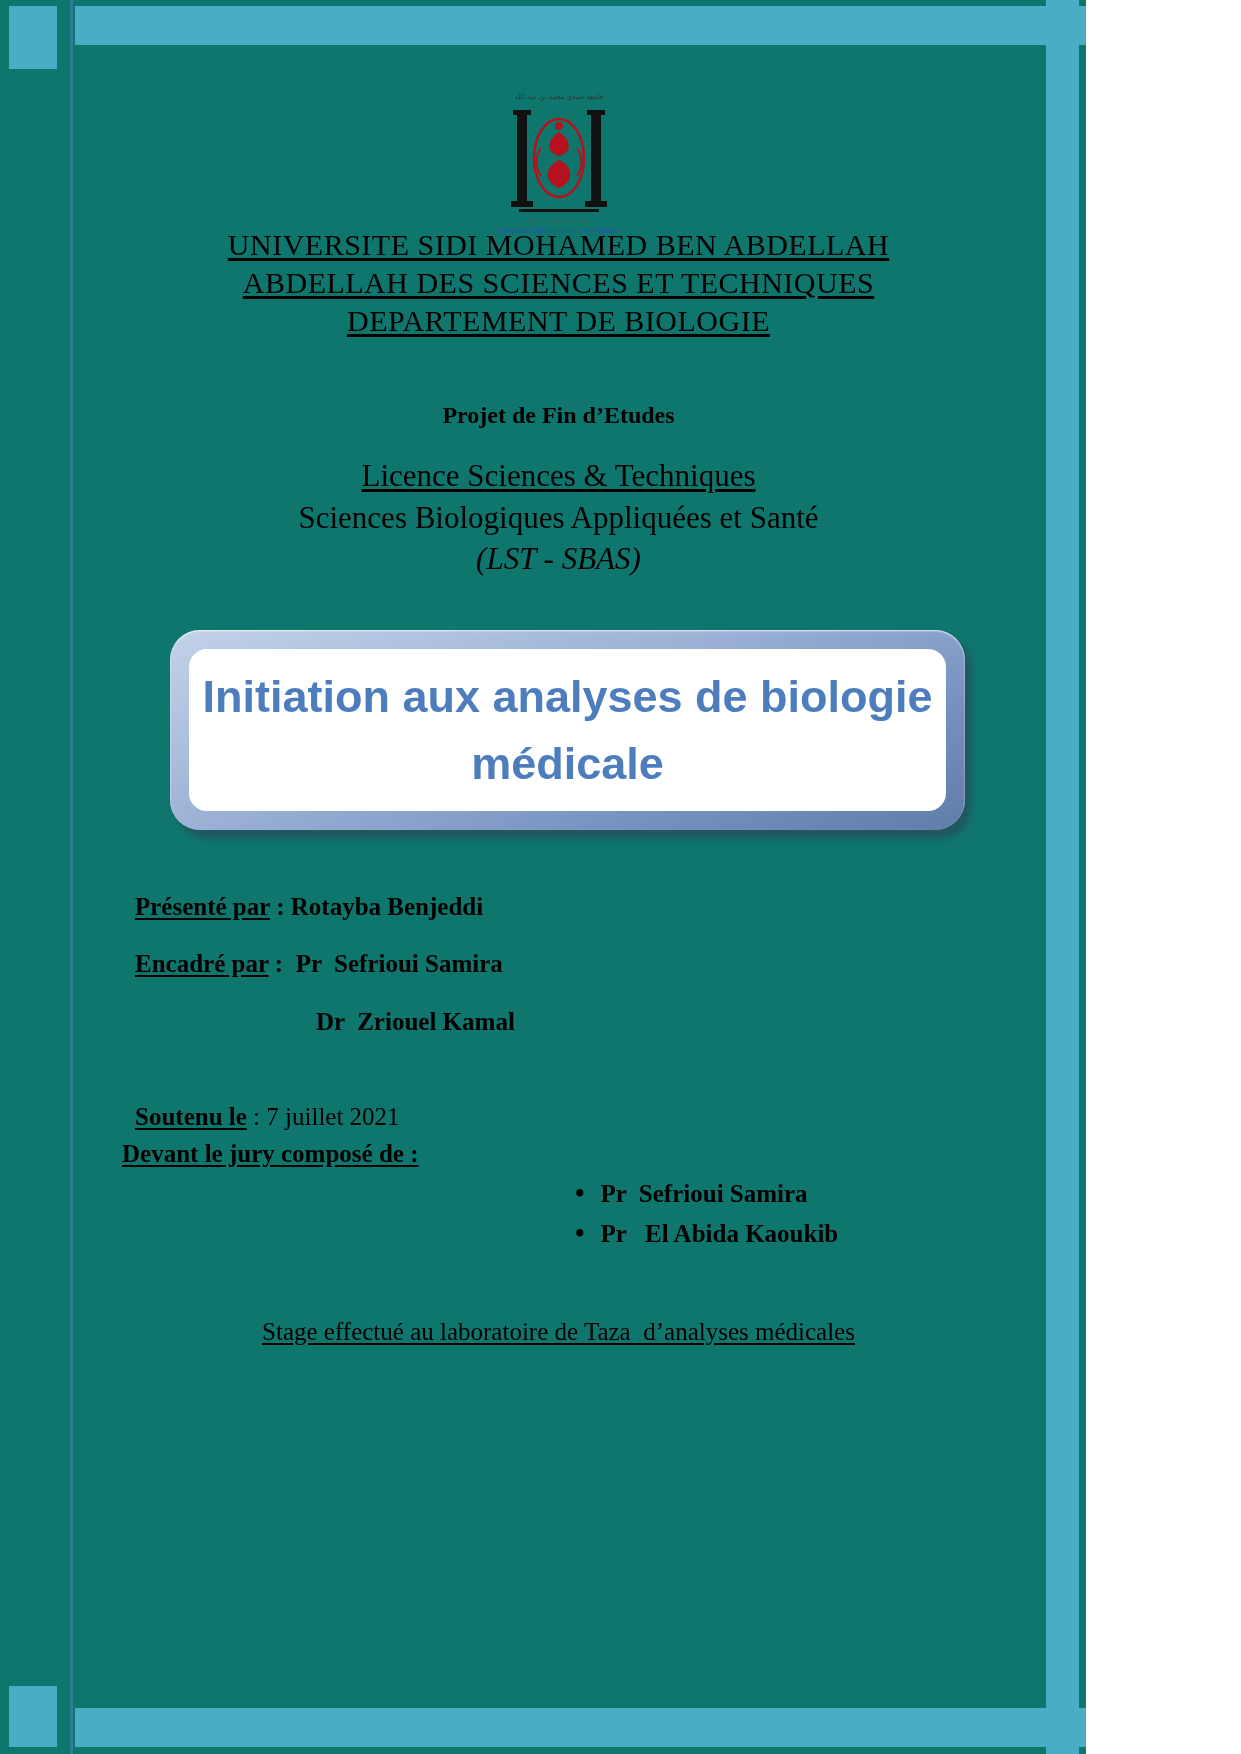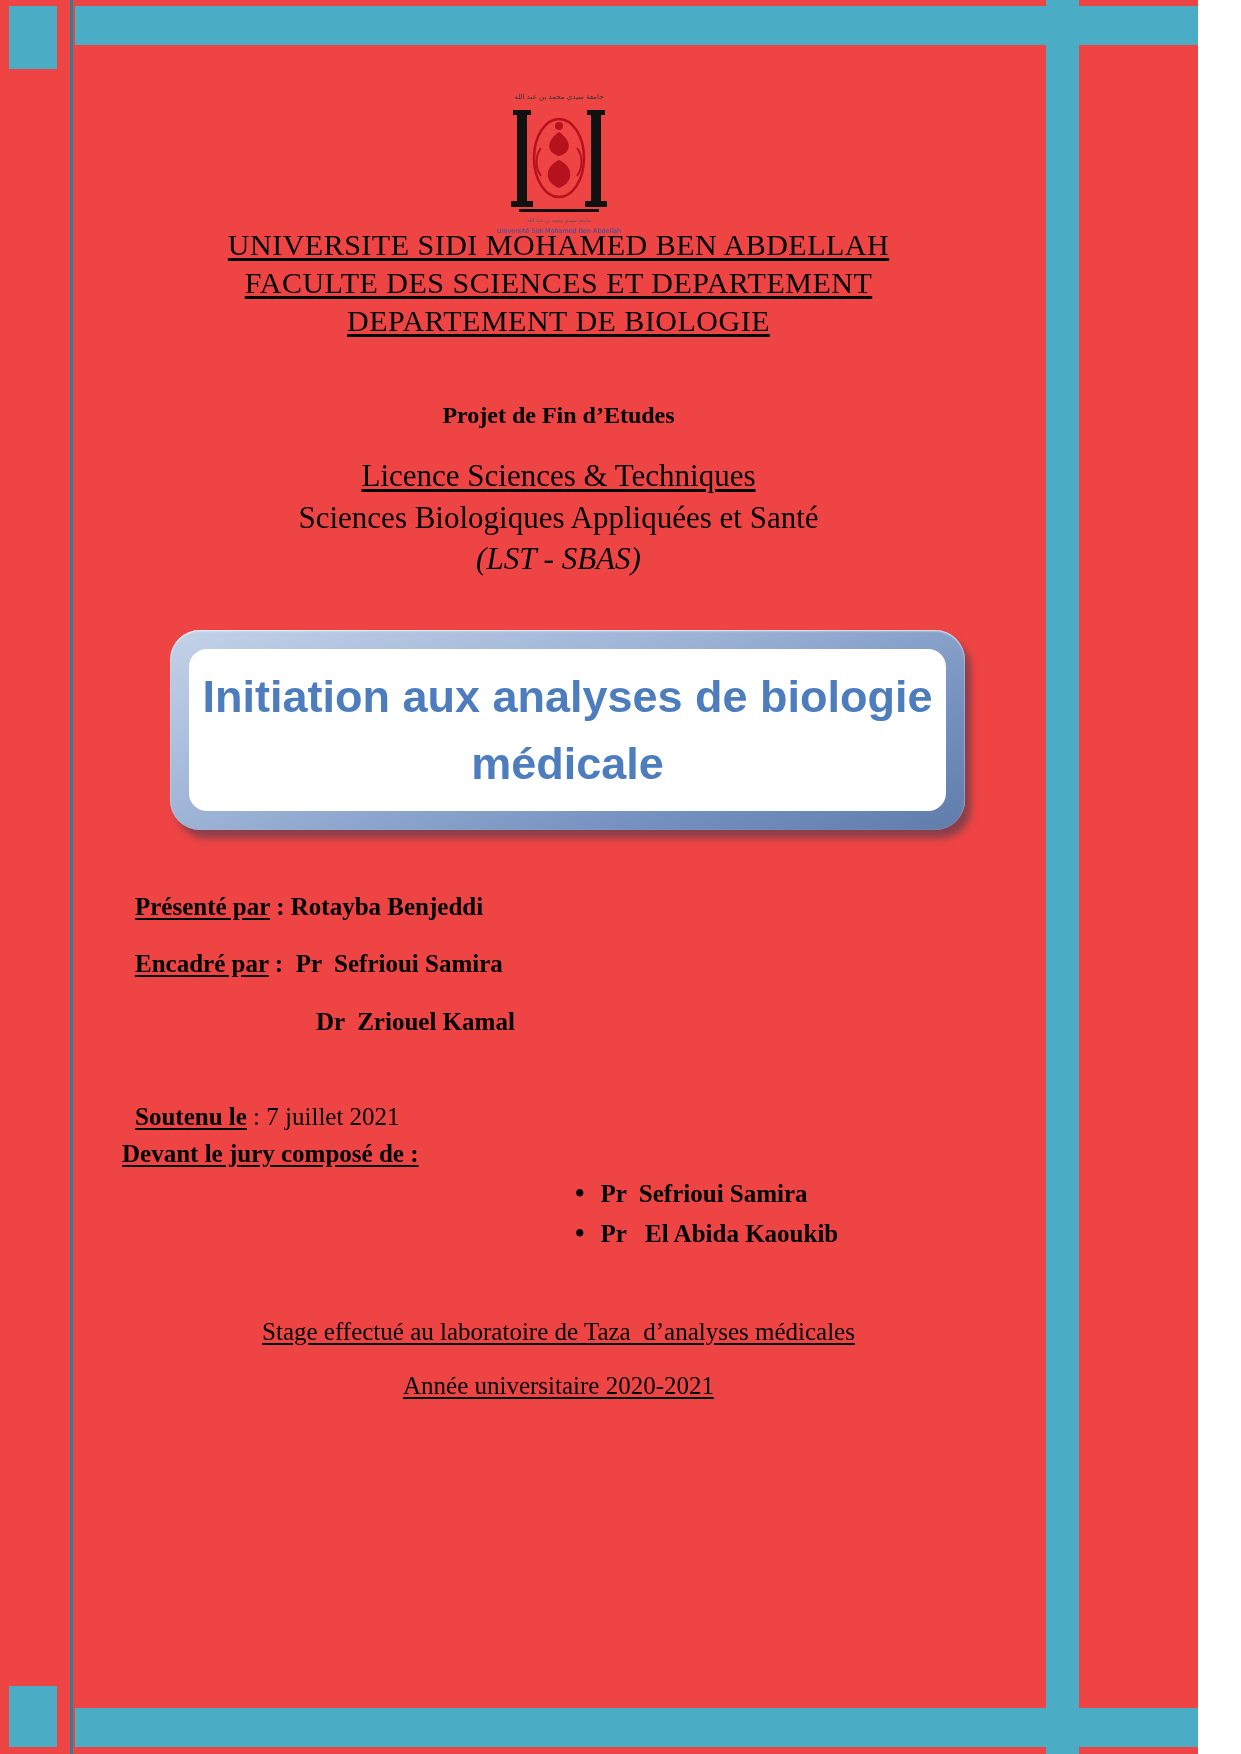--- a/index.html
+++ b/index.html
@@ -1,19 +1,19 @@
 <!DOCTYPE html>
 <html><head>
 <meta charset="utf-8">
 <style>
   html,body{margin:0;padding:0;background:#ffffff;}
   .page{
     position:relative;
-    width:1198px;height:1754px;
-    background:#ef4444;
+    width:1086px;height:1754px;
+    background:#0f766e;
     font-family:"Liberation Serif", serif;
     color:#000;
     overflow:hidden;
   }
   
   .deco{position:absolute;background:#4BACC6;}
   .tl-block{left:9px;top:6px;width:48px;height:63px;}
   .top-bar{left:75px;top:6px;right:0;height:39px;}
   .left-line{left:70px;top:0;width:3px;height:1754px;background:#2d7f98;}
   .right-bar{left:1046px;top:0;width:33px;height:1754px;}
@@ -107,21 +107,21 @@
           <path d="M70 70 C56 76 54 92 70 98 C86 92 84 76 70 70 Z" fill="#b5121d"></path>
           <path d="M52 58 C46 66 46 78 52 86" fill="none" stroke="#b5121d" stroke-width="2"></path>
           <path d="M88 58 C94 66 94 78 88 86" fill="none" stroke="#b5121d" stroke-width="2"></path>
         </g>
         <text x="70" y="132" font-size="5" text-anchor="middle" fill="#555" font-family="DejaVu Sans, sans-serif">جامعة سيدي محمد بن عبد الله</text>
         <text x="70" y="143" font-size="6.5" text-anchor="middle" fill="#2456a8" textLength="124" lengthAdjust="spacingAndGlyphs" font-family="DejaVu Sans, sans-serif">Université Sidi Mohamed Ben Abdellah</text>
       </svg>
     </div>
 
     <div class="centered h-line h-university">UNIVERSITE SIDI MOHAMED BEN ABDELLAH</div>
-    <div class="centered h-line h-faculty">FACULTE DES SCIENCES ET DEPARTEMENT</div>
+    <div class="centered h-line h-faculty">ABDELLAH DES SCIENCES ET TECHNIQUES</div>
     <div class="centered h-line h-department">DEPARTEMENT DE BIOLOGIE</div>
 
     <div class="centered p-kind">Projet de Fin d’Etudes</div>
     <div class="centered p-spec">Sciences Biologiques Appliquées et Santé</div>
     <div class="centered p-degree">Licence Sciences &amp; Techniques</div>
     <div class="centered p-abbr">(LST - SBAS)</div>
 
     <div class="title-box">
       <div class="title-inner">
         <div class="title-text">Initiation aux analyses de biologie</div>
@@ -150,16 +150,15 @@
         <span class="bullet"></span>
         <span class="keep-ws">Pr  Sefrioui Samira</span>
       </div>
       <div class="jury-item">
         <span class="bullet"></span>
         <span class="keep-ws">Pr   El Abida Kaoukib</span>
       </div>
     </div>
 
     <div class="centered f-stage keep-ws">Stage effectué au laboratoire de Taza  d’analyses médicales</div>
-    <div class="centered f-year">Année universitaire 2020-2021</div>
 
   </div>
 </div>
 
 </body></html>

